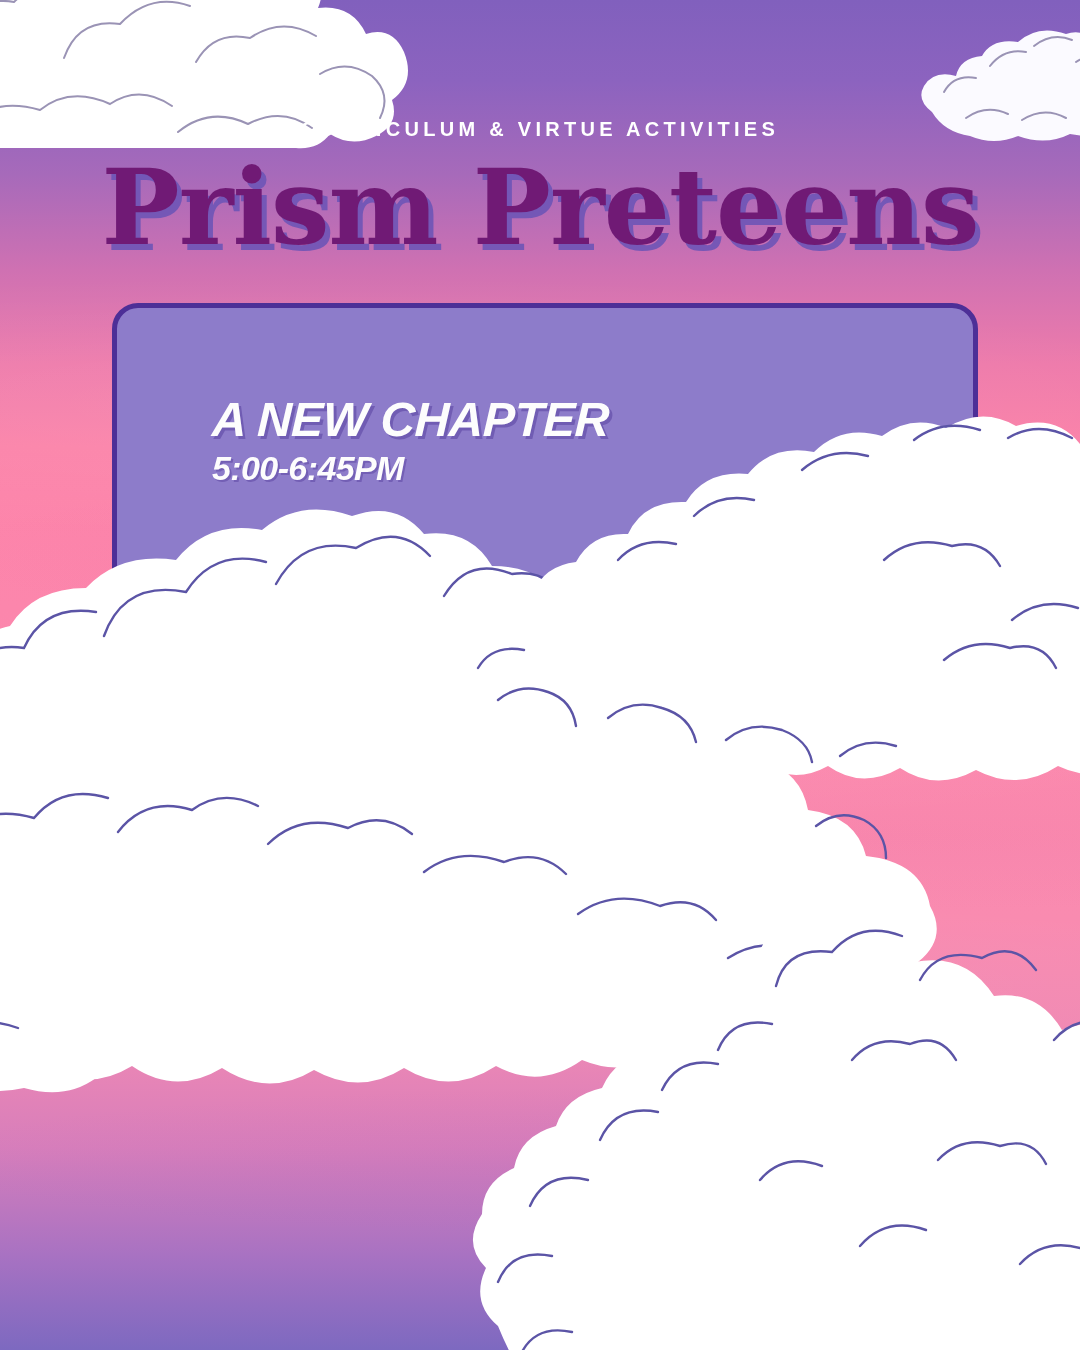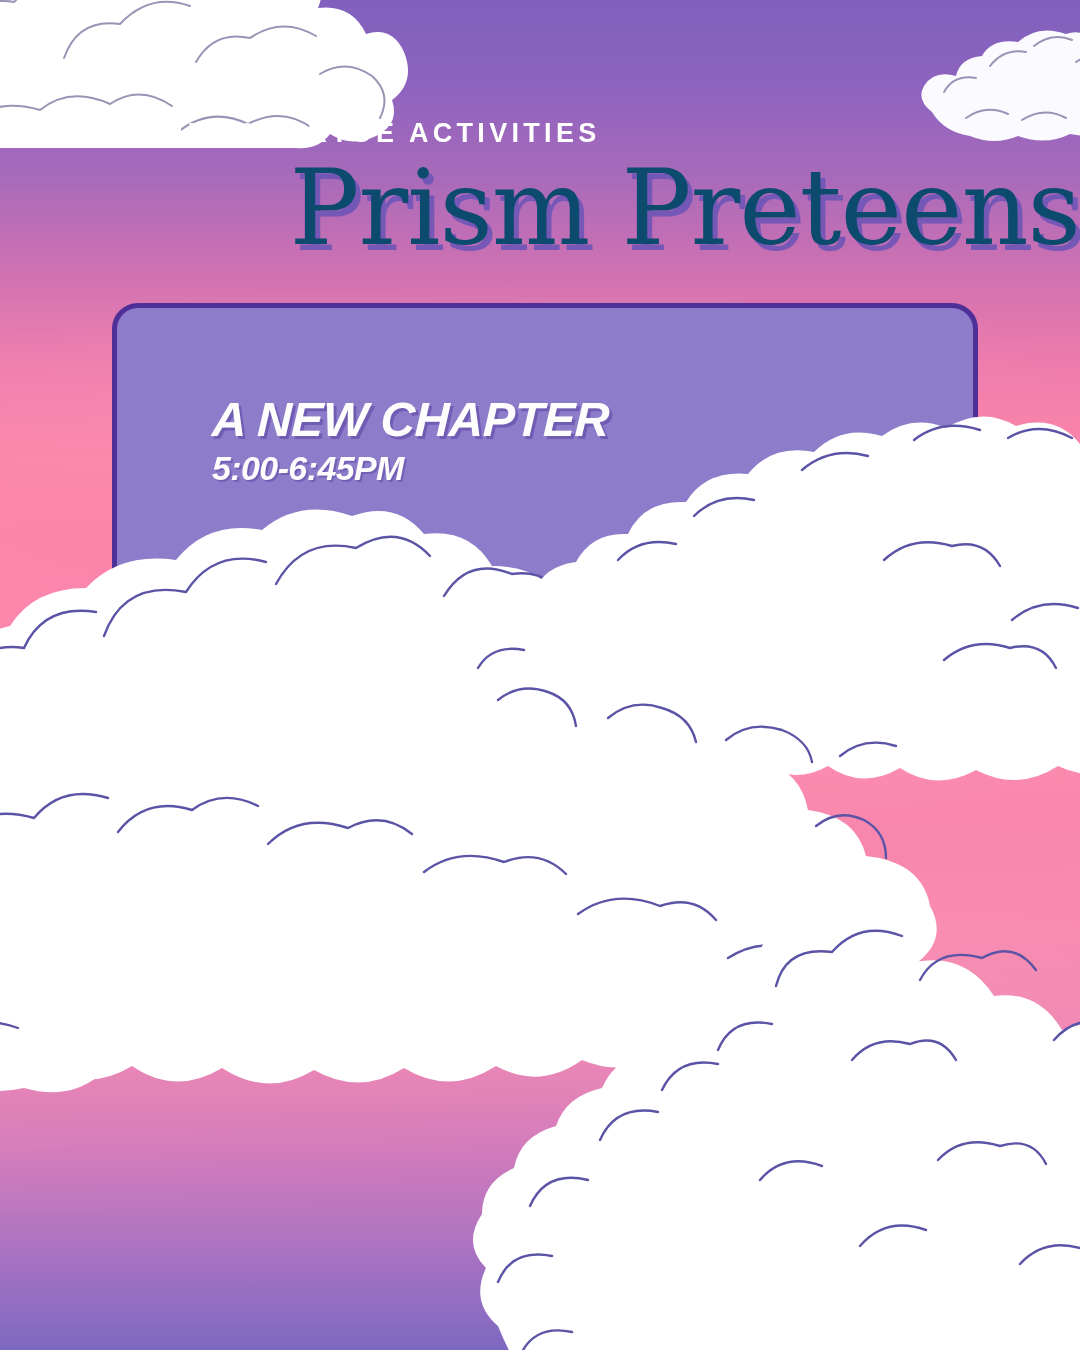--- a/index.html
+++ b/index.html
@@ -48,35 +48,35 @@
       radial-gradient(120% 8%  at 80% 62%, rgba(200,70,150,.06), rgba(0,0,0,0) 70%),
       radial-gradient(120% 10% at 45% 73%, rgba(255,255,255,.05), rgba(255,255,255,0) 70%),
       radial-gradient(100% 8%  at 60% 86%, rgba(140,80,190,.07), rgba(0,0,0,0) 70%);
     mix-blend-mode:normal;
   }
 
   
   .kicker {
     position:absolute;
     top:118px; left:0; right:0;
-    text-align:left;
+    text-align:center;
     color:#ffffff;
-    font-size:27px;
+    font-size:20px;
     font-weight:600;
     letter-spacing:4.3px;
     text-transform:uppercase;
     z-index:6;
   }
   .title {
     position:absolute;
     top:154px; left:0; right:0;
-    text-align:right;
-    color:#0c4a6e;
+    text-align:center;
+    color:#701a75;
     font-family:"DejaVu Serif", serif;
-    font-weight:400;
+    font-weight:700;
     font-size:104px;
     line-height:1.04;
     letter-spacing:-1px;
     text-shadow: 5px 6px 0 rgba(107,84,182,.88);
     z-index:6;
   }
 
   
   .card {
     position:absolute;

